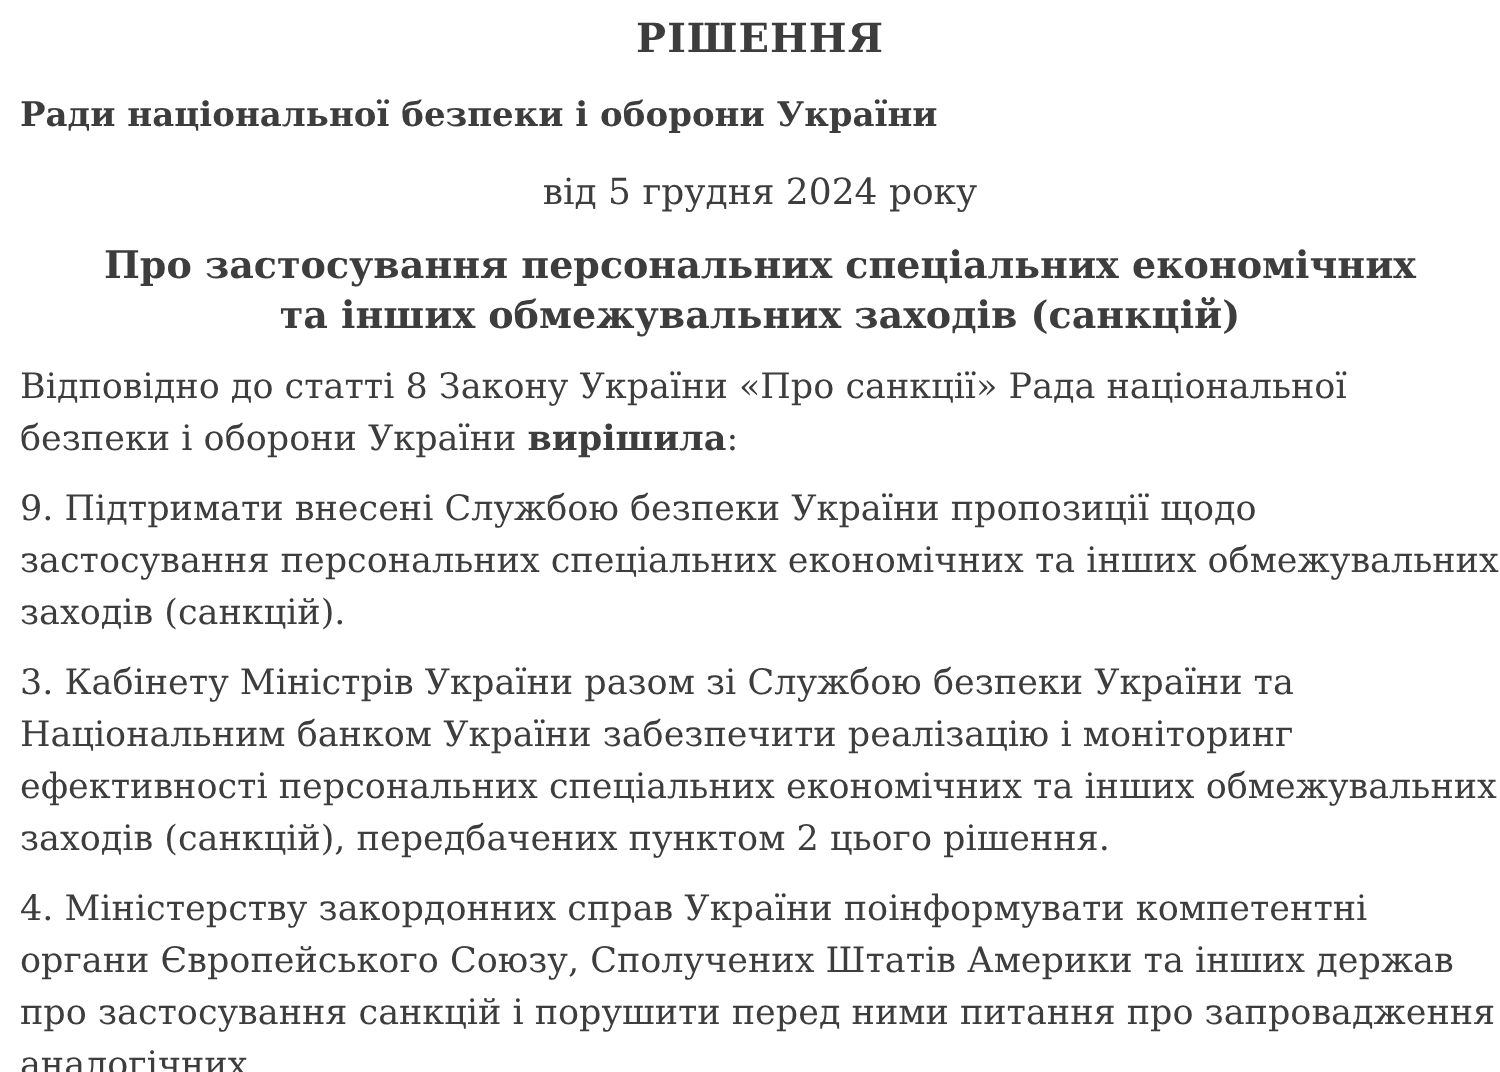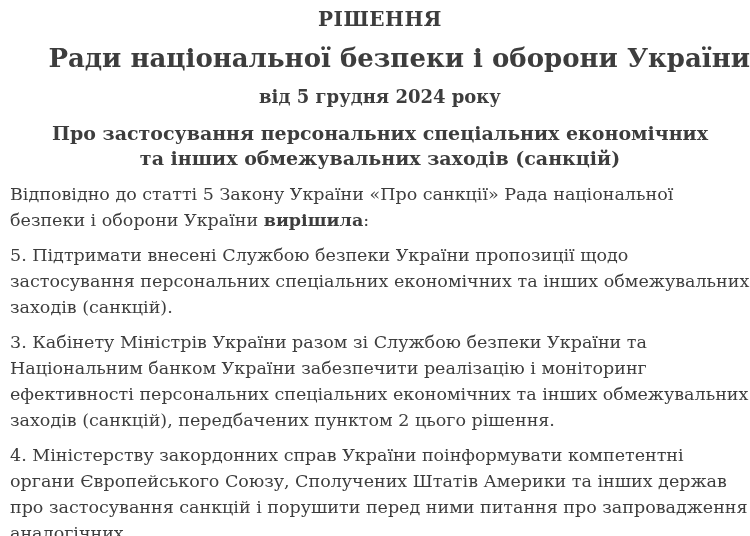--- a/index.html
+++ b/index.html
@@ -23,31 +23,31 @@
   .kind-heading {
     margin: 0;
     text-align: center;
     font-size: 20px;
     line-height: 22px;
     font-weight: 700;
     letter-spacing: 0.5px;
   }
   .authority-heading {
     margin: 17px 0 0;
-    text-align: right;
-    font-size: 26px;
+    text-align: left;
+    font-size: 17px;
     line-height: 22px;
     font-weight: 700;
   }
   .date-line {
     margin: 17px 0 0;
     text-align: center;
     font-size: 18px;
     line-height: 21px;
-    font-weight: 700;
+    font-weight: 400;
   }
   .subject-heading {
     margin: 14px auto 0;
     max-width: 680px;
     text-align: center;
     font-size: 19px;
     line-height: 25px;
     font-weight: 700;
   }
   .intro-paragraph,
@@ -70,22 +70,22 @@
 <div class="doc">
 
   <h1 class="kind-heading">РІШЕННЯ</h1>
 
   <h2 class="authority-heading">Ради національної безпеки і оборони України</h2>
 
   <div class="date-line">від 5 грудня 2024 року</div>
 
   <h3 class="subject-heading">Про застосування персональних спеціальних економічних та інших обмежувальних заходів (санкцій)</h3>
 
-  <p class="intro-paragraph"><span>Відповідно до статті 5 Закону України «Про санкції» Рада національної безпеки і оборони України </span><strong class="intro-emphasis">вирішила</strong><span>:</span></p>
+  <p class="intro-paragraph"><span>Відповідно до статті 8 Закону України «Про санкції» Рада національної безпеки і оборони України </span><strong class="intro-emphasis">вирішила</strong><span>:</span></p>
 
-  <p class="decision-item">5. Підтримати внесені Службою безпеки України пропозиції щодо застосування персональних спеціальних економічних та інших обмежувальних заходів (санкцій).</p>
+  <p class="decision-item">9. Підтримати внесені Службою безпеки України пропозиції щодо застосування персональних спеціальних економічних та інших обмежувальних заходів (санкцій).</p>
 
 
   <p class="decision-item">3. Кабінету Міністрів України разом зі Службою безпеки України та Національним банком України забезпечити реалізацію і моніторинг ефективності персональних спеціальних економічних та інших обмежувальних заходів (санкцій), передбачених пунктом 2 цього рішення.</p>
 
   <p class="decision-item">4. Міністерству закордонних справ України поінформувати компетентні органи Європейського Союзу, Сполучених Штатів Америки та інших держав про застосування санкцій і порушити перед ними питання про запровадження аналогічних</p>
 
 </div>
 
 </body></html>

